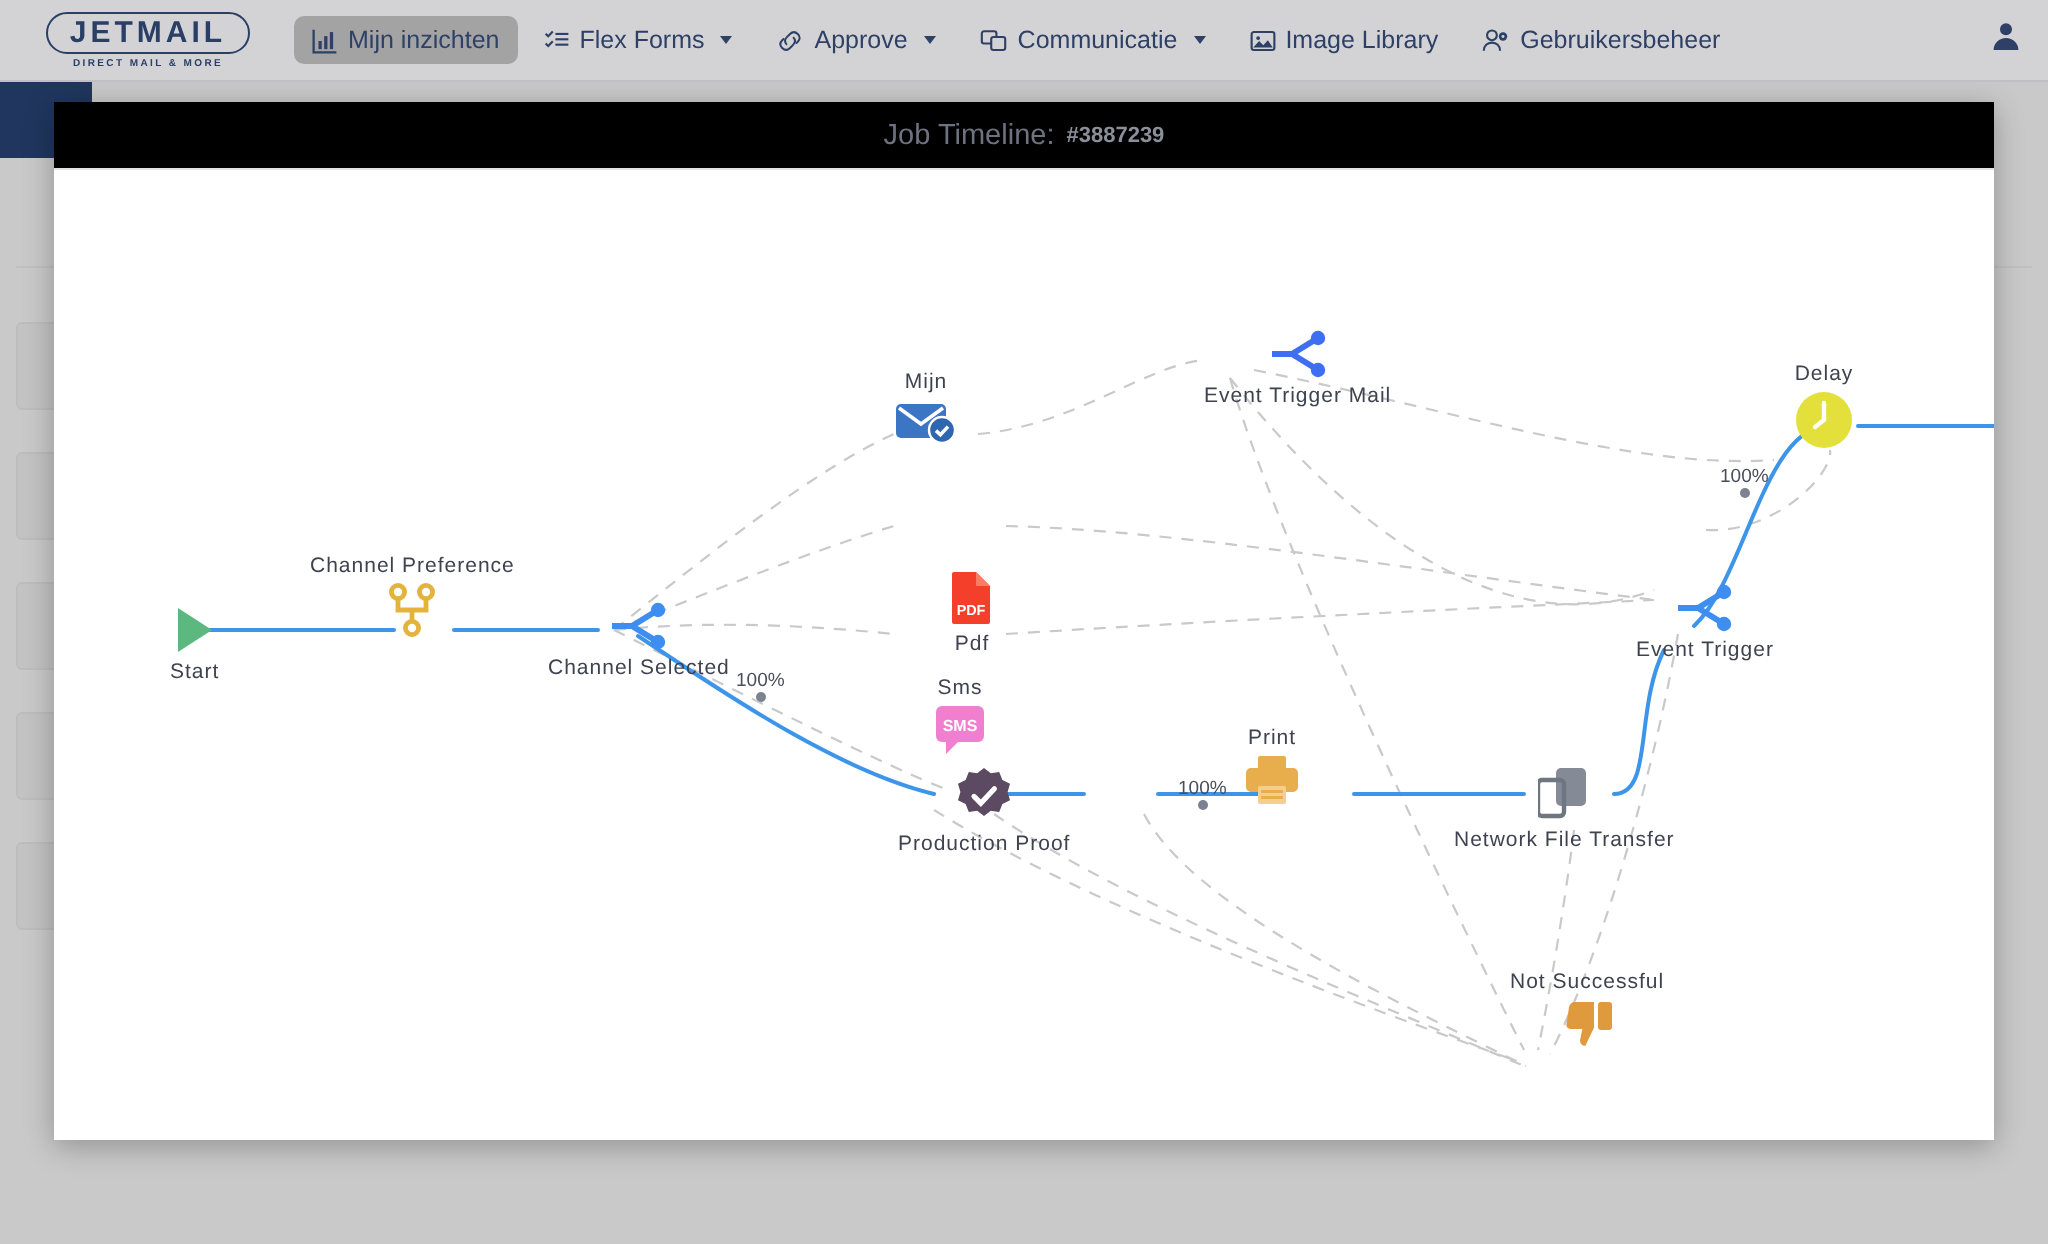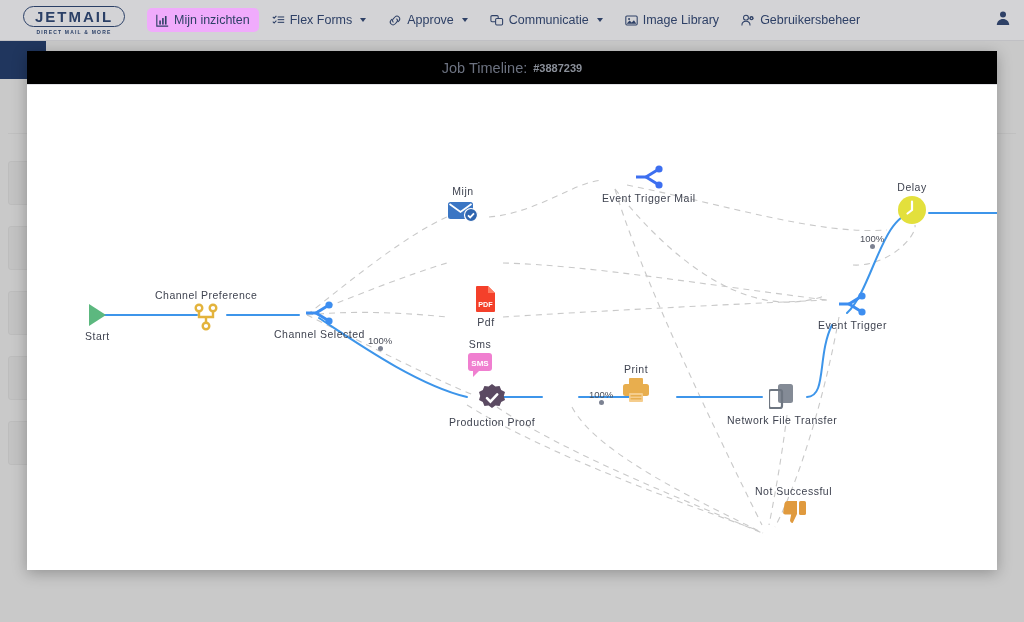--- a/index.html
+++ b/index.html
@@ -40,21 +40,21 @@
     margin-top: 2px; font-weight: bold;
   }
   .nav-items { display: flex; align-items: center; height: 41px; }
   .nav-item {
     display: flex; align-items: center; gap: 5px;
     padding: 5px 9px; margin: 0 2px;
     color: #2e4066; font-size: 12.5px;
     border-radius: 5px; cursor: pointer;
     white-space: nowrap;
   }
-  .nav-item.active { background: #f0abfc; }
+  .nav-item.active { background: #a3a3a3; }
   .nav-caret {
     width: 0; height: 0; margin-left: 3px;
     border-left: 3.5px solid transparent;
     border-right: 3.5px solid transparent;
     border-top: 4px solid #2e4066;
   }
   .nav-icon { display: inline-flex; align-items: center; }
   .user-right {
     position: absolute; right: 11px; top: 10px;
     width: 20px; height: 20px;
@@ -347,21 +347,21 @@
 
     <div class="node" style="left:58px; top:218px;">
       <span class="glyph">
         <svg width="22" height="24" viewBox="0 0 22 24">
             <path d="M3 1 L20 12 L3 23 Z" fill="#5cb87f"></path>
           </svg>
       </span>
       <span class="lbl bot">Start</span>
     </div>
 
-    <div class="node" style="left:128px; top:204px;">
+    <div class="node" style="left:128px; top:192px;">
       <span class="lbl top">Channel Preference</span>
       <span class="glyph">
         <svg width="26" height="28" viewBox="0 0 26 28">
           <circle cx="6" cy="5" r="3.3" fill="none" stroke="#e3b33c" stroke-width="2.4"></circle>
           <circle cx="20" cy="5" r="3.3" fill="none" stroke="#e3b33c" stroke-width="2.4"></circle>
           <circle cx="13" cy="23" r="3.3" fill="none" stroke="#e3b33c" stroke-width="2.4"></circle>
           <path d="M6 9 L6 14 L20 14 L20 9" stroke="#e3b33c" stroke-width="2.4" fill="none"></path>
           <path d="M13 14 L13 19" stroke="#e3b33c" stroke-width="2.4" fill="none"></path>
         </svg>
       </span>

